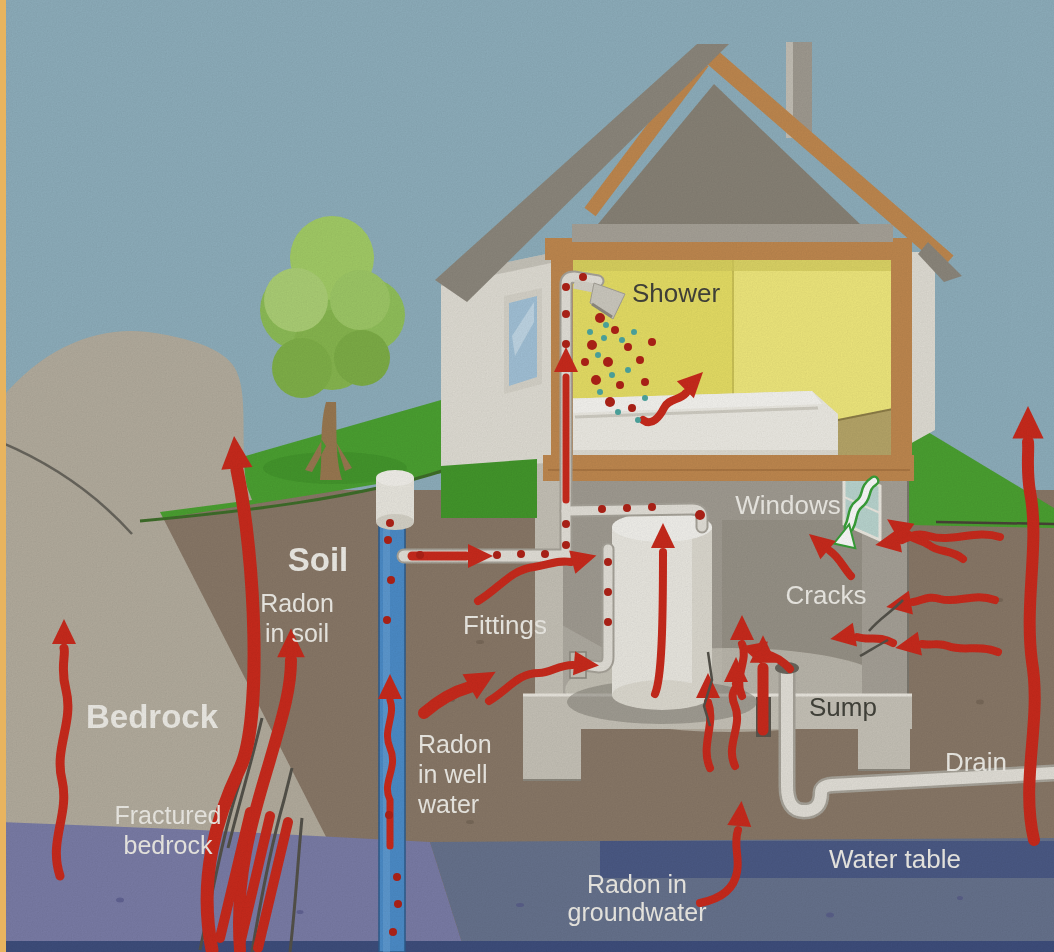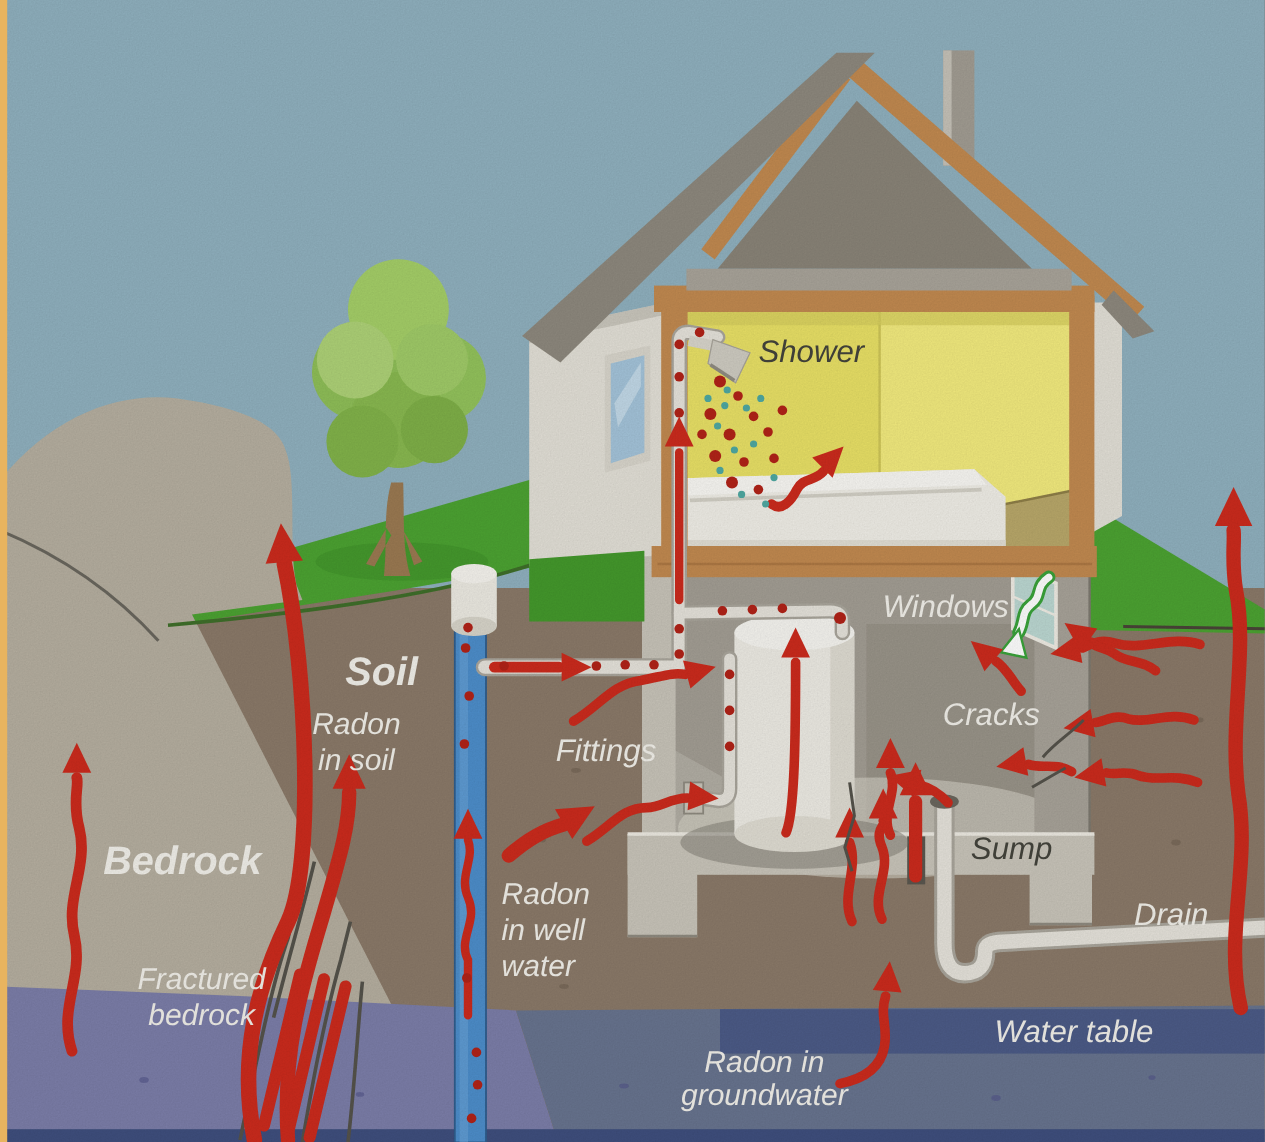--- a/index.html
+++ b/index.html
@@ -1,16 +1,16 @@
 <!DOCTYPE html>
 <html><head>
 <meta charset="utf-8">
 <style>
   html,body{margin:0;padding:0;background:#777;}
-  #stage{width:1054px;height:952px;position:relative;overflow:hidden;font-style:italic;}
+  #stage{width:1054px;height:952px;position:relative;overflow:hidden;}
   svg{display:block;}
   text{font-family:"Liberation Sans","DejaVu Sans",sans-serif;}
   .lab{font-size:25px;}
   .lab-big{font-size:33px;font-weight:bold;}
   .lab-md{font-size:26px;}
   .mid{text-anchor:middle;}
 </style>
 </head>
 <body>
 

